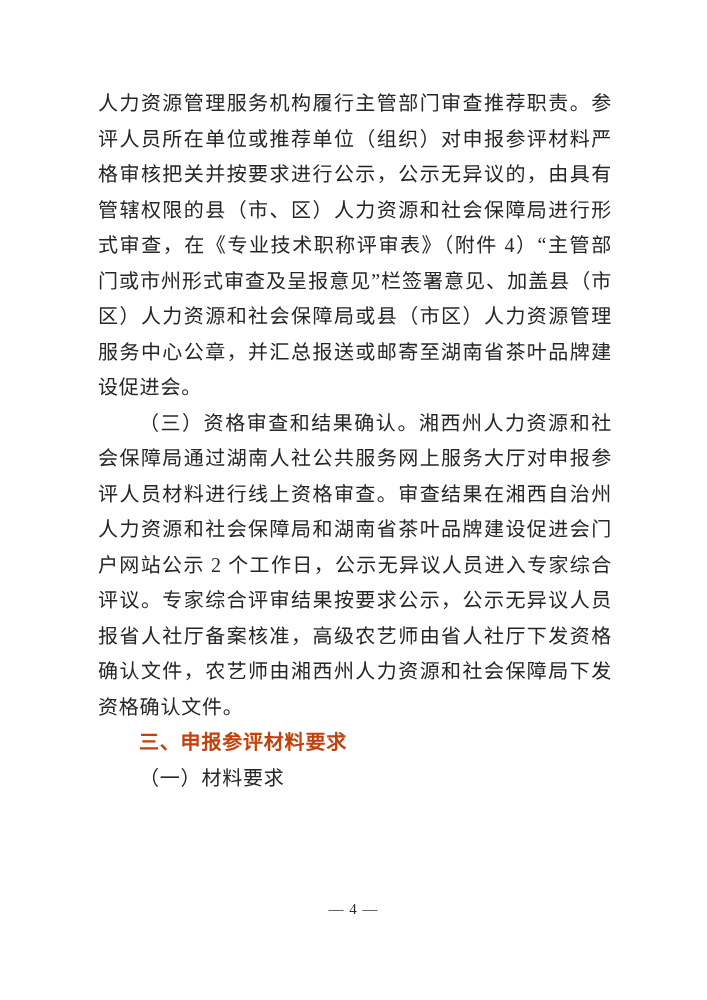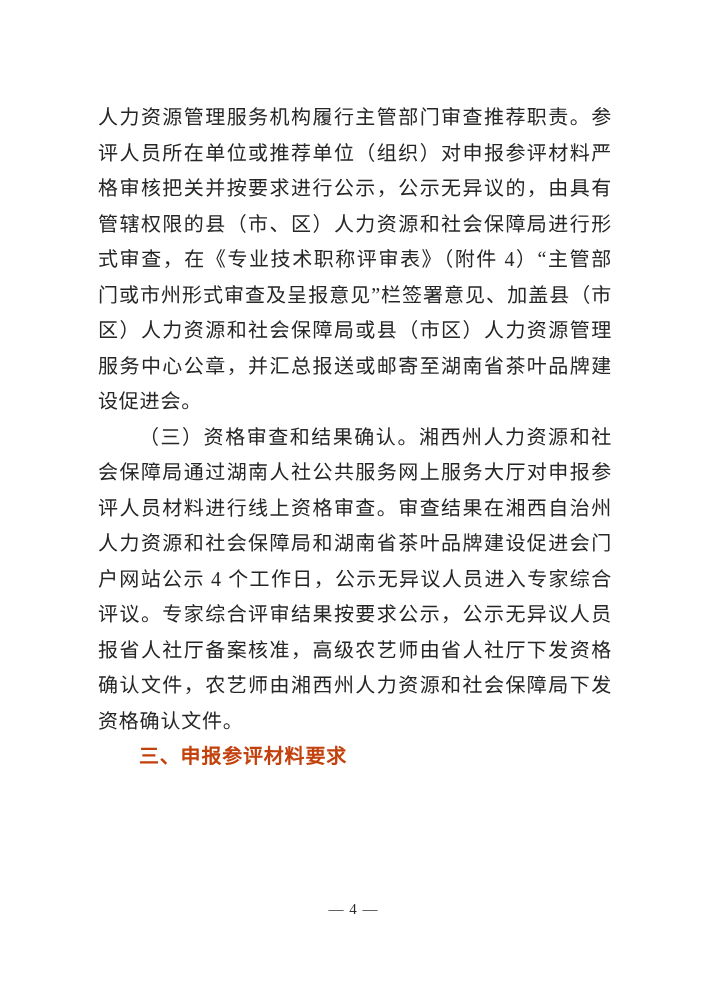--- a/index.html
+++ b/index.html
@@ -11,21 +11,21 @@
     position: relative;
     width: 707px;
     height: 1000px;
     background: #ffffff;
     overflow: hidden;
     font-family: "Liberation Serif", serif;
   }
   .content {
     position: absolute;
     left: 98px;
-    top: 100px;
+    top: 86px;
     width: 514px;
     color: #262626;
     font-size: 20px;
     line-height: 35.5px;
     text-align: justify;
     text-justify: inter-ideograph;
   }
   .content p {
     margin: 0;
     padding: 0;
@@ -66,17 +66,18 @@
     color: #2b2b2b;
     font-family: "Liberation Serif", serif;
   }
 </style>
 </head>
 <body>
 
 <div class="page">
   <div class="content">
     <p class="para-noindent">人力资源管理服务机构履行主管部门审查推荐职责。参评人员所在单位或推荐单位（组织）对申报参评材料严格审核把关并按要求进行公示，公示无异议的，由具有管辖权限的县（市、区）人力资源和社会保障局进行形式审查，在《专业技术职称评审表》（附件 4）“主管部门或市州形式审查及呈报意见”栏签署意见、加盖县（市区）人力资源和社会保障局或县（市区）人力资源管理服务中心公章，并汇总报送或邮寄至湖南省茶叶品牌建设促进会。</p>
-    <p class="para-indent">（三）资格审查和结果确认。湘西州人力资源和社会保障局通过湖南人社公共服务网上服务大厅对申报参评人员材料进行线上资格审查。审查结果在湘西自治州人力资源和社会保障局和湖南省茶叶品牌建设促进会门户网站公示 4 个工作日，公示无异议人员进入专家综合评议。专家综合评审结果按要求公示，公示无异议人员报省人社厅备案核准，高级农艺师由省人社厅下发资格确认文件，农艺师由湘西州人力资源和社会保障局下发资格确认文件。</p>
+    <p class="para-indent">（三）资格审查和结果确认。湘西州人力资源和社会保障局通过湖南人社公共服务网上服务大厅对申报参评人员材料进行线上资格审查。审查结果在湘西自治州人力资源和社会保障局和湖南省茶叶品牌建设促进会门户网站公示 2 个工作日，公示无异议人员进入专家综合评议。专家综合评审结果按要求公示，公示无异议人员报省人社厅备案核准，高级农艺师由省人社厅下发资格确认文件，农艺师由湘西州人力资源和社会保障局下发资格确认文件。</p>
     <p class="section-heading">三、申报参评材料要求</p>
+    <p class="subsection-heading">（一）材料要求</p>
   </div>
   <div class="page-footer">— 4 —</div>
 </div>
 
 </body></html>

